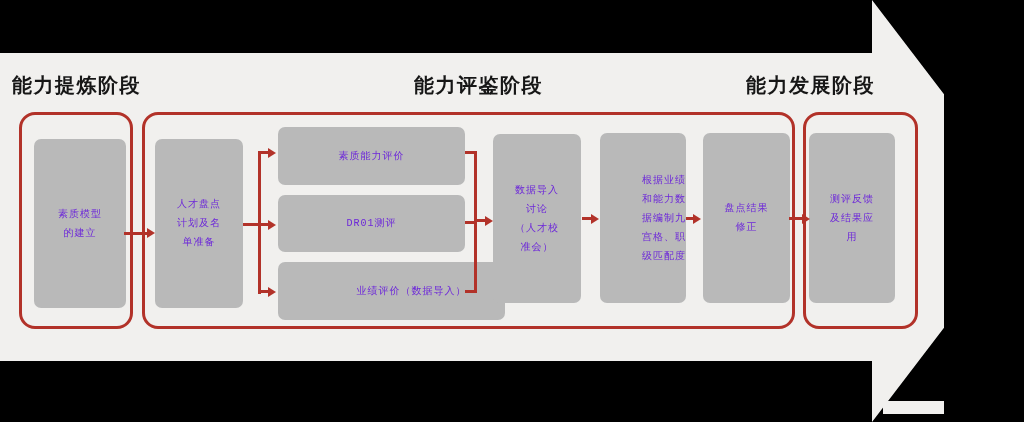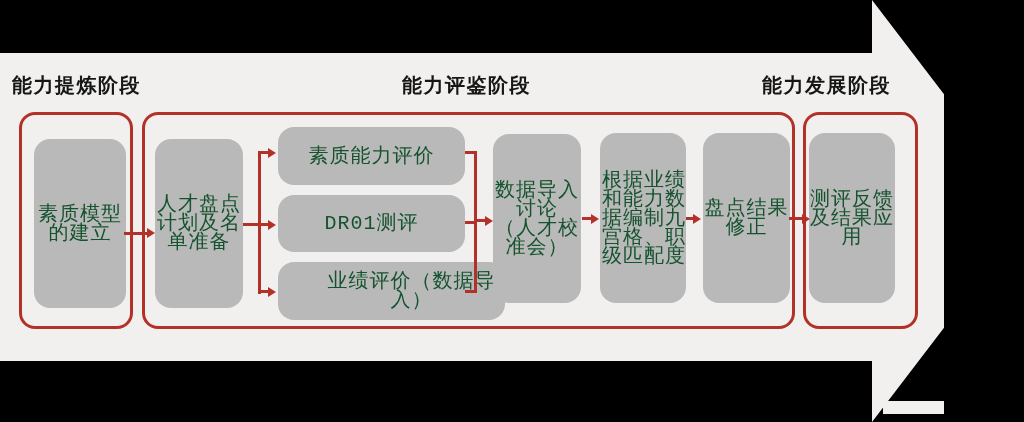--- a/index.html
+++ b/index.html
@@ -13,34 +13,34 @@
     clip-path:polygon(0 53px,872px 53px,872px 0,1033px 211px,872px 422px,872px 361px,0 361px);
   }
   .step{position:absolute;background:#f1f0ee;}
   .step.s1{left:947px;top:318px;width:77px;height:13px;}
   .step.s2{left:883px;top:401px;width:141px;height:13px;}
   
   .ttl{
     position:absolute;top:72px;font-size:20px;font-weight:bold;color:#161616;
     letter-spacing:1.5px;white-space:nowrap;
   }
-  .t1{left:12px;} .t2{left:402px;} .t3{left:762px;}
+  .t1{left:12px;} .t2{left:414px;} .t3{left:746px;}
   
   .grp{
     position:absolute;top:112px;height:217px;border:3px solid #b23229;
     border-radius:16px;box-sizing:border-box;z-index:2;
   }
   .g1{left:19px;width:114px;}
   .g2{left:142px;width:653px;}
   .g3{left:803px;width:115px;}
   
   .bx{
-    position:absolute;background:#b9b9b9;border-radius:16px;z-index:3;
+    position:absolute;background:#b9b9b9;border-radius:7px;z-index:3;
     display:flex;align-items:center;justify-content:center;text-align:center;
-    font-size:20px;line-height:19px;color:#14532d;letter-spacing:1px;
+    font-size:10px;line-height:19px;color:#6d28d9;letter-spacing:1px;
   }
   .bx span{white-space:pre-line;}
   .bA{left:34px; top:139px;width:92px; height:169px;}
   .bB{left:155px;top:139px;width:88px; height:169px;}
   .bC{left:278px;top:127px;width:187px;height:58px;}
   .bD{left:278px;top:195px;width:187px;height:57px;}
   .bE{left:278px;top:262px;width:187px;height:58px;padding-left:40px;}
   .bF{left:493px;top:134px;width:88px; height:169px;}
   .bG{left:600px;top:133px;width:86px; height:170px;justify-content:flex-end;}
   .bH{left:703px;top:133px;width:87px; height:170px;}

